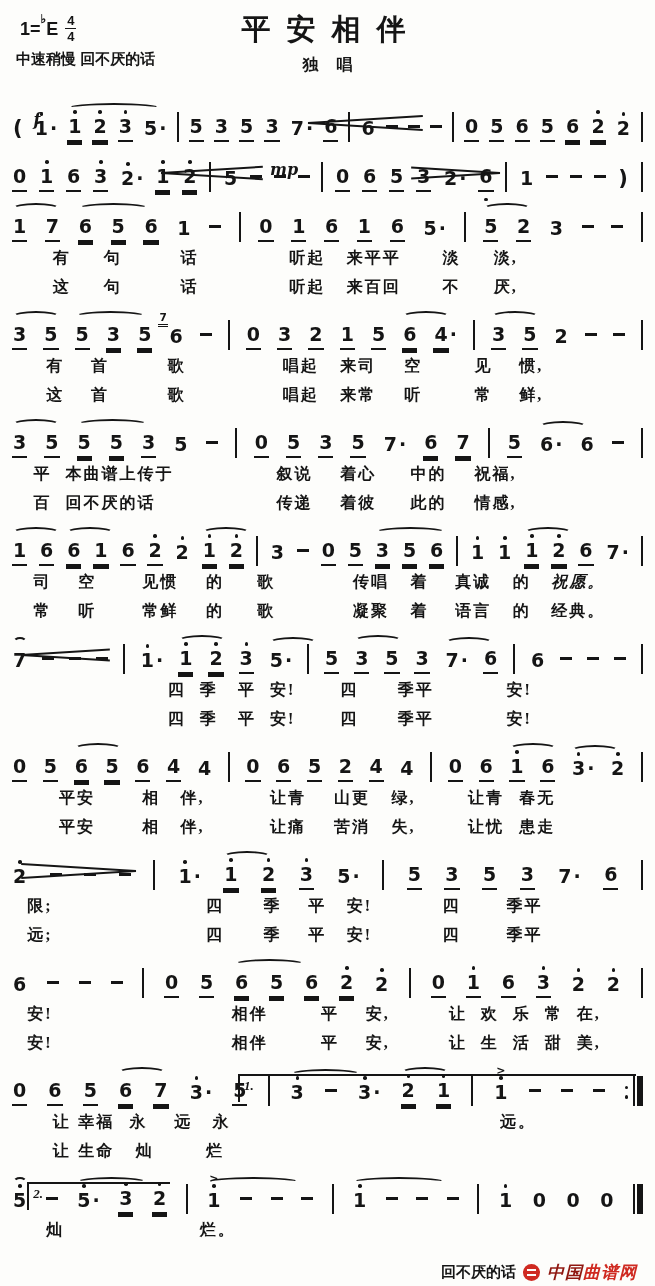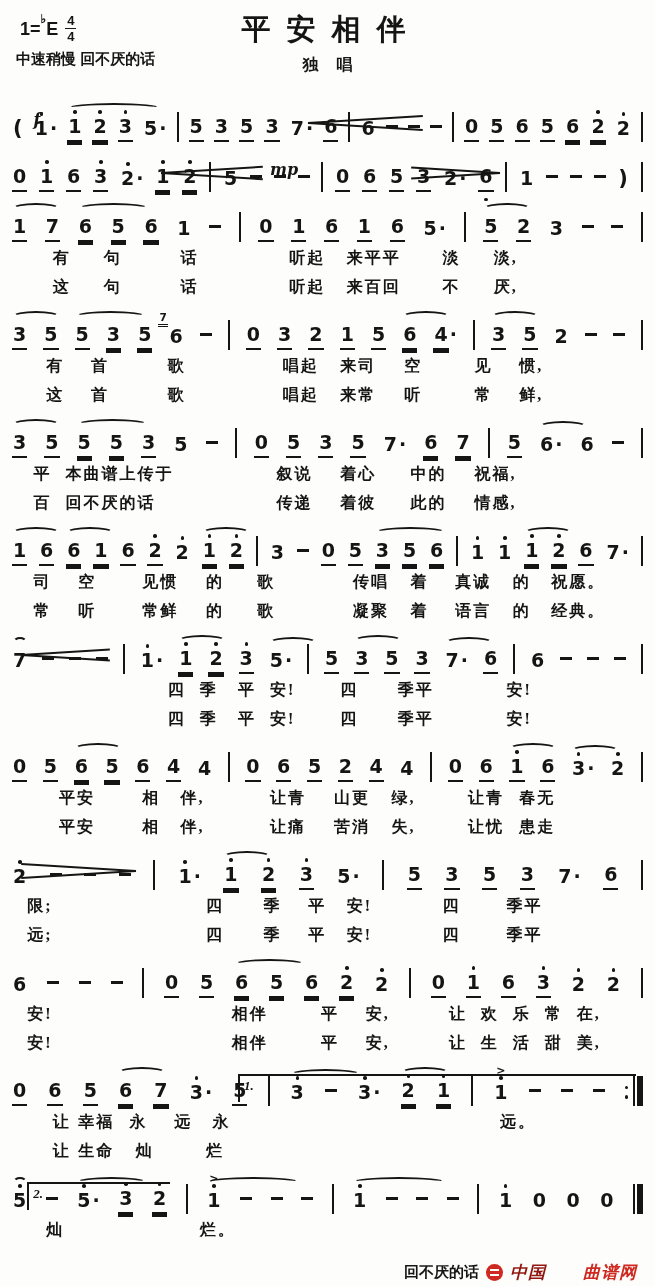--- a/index.html
+++ b/index.html
@@ -62,21 +62,21 @@
   .volta{position:absolute;top:0;height:26px;border-top:2px solid #151515;border-left:2px solid #151515;}
   .volta span{font:italic bold 13px "Liberation Serif",serif;margin-left:4px;}
   
   .footer{display:flex;justify-content:flex-end;align-items:center;gap:7px;padding:10px 18px 12px 0;}
   .upload-text{font-size:15px;font-weight:bold;font-family:"Liberation Serif",serif;}
   .logo-mark{position:relative;width:17px;height:17px;border-radius:50%;display:inline-block;}
   .logo-mark i{position:absolute;left:4px;width:9px;height:2px;background:#fdfdfb;display:block;}
   .logo-mark i:first-child{top:5px;}
   .logo-mark i:last-child{top:9.5px;}
   .site-name{font:italic bold 17px "Liberation Serif",serif;letter-spacing:1px;}
-  .site-part2{font-style:italic;font-weight:bold;padding-left:37px;}
+  .site-part2{font-style:italic;font-weight:bold;}
 </style>
 </head>
 <body>
 
 <div class="page">
 
   <div class="header">
     <div class="key-sig">
       <span><span>1=</span><sup>♭</sup><span>E</span></span>
       <span class="meter">
@@ -326,21 +326,21 @@
         <div class="lyric-row">
           <span style="left: 4%;">司</span>
           <span style="left: 11%;">空</span>
           <span style="left: 21%;">见惯</span>
           <span style="left: 31%;">的</span>
           <span style="left: 39%;">歌</span>
           <span style="left: 54%;">传唱</span>
           <span style="left: 63%;">着</span>
           <span style="left: 70%;">真诚</span>
           <span style="left: 79%;">的</span>
-          <span style="left: 85%;">祝愿。</span>
+          <span style="left: 85%; font-style: italic;">祝愿。</span>
         </div>
         <div class="lyric-row">
           <span style="left: 4%;">常</span>
           <span style="left: 11%;">听</span>
           <span style="left: 21%;">常鲜</span>
           <span style="left: 31%;">的</span>
           <span style="left: 39%;">歌</span>
           <span style="left: 54%;">凝聚</span>
           <span style="left: 63%;">着</span>
           <span style="left: 70%;">语言</span>

